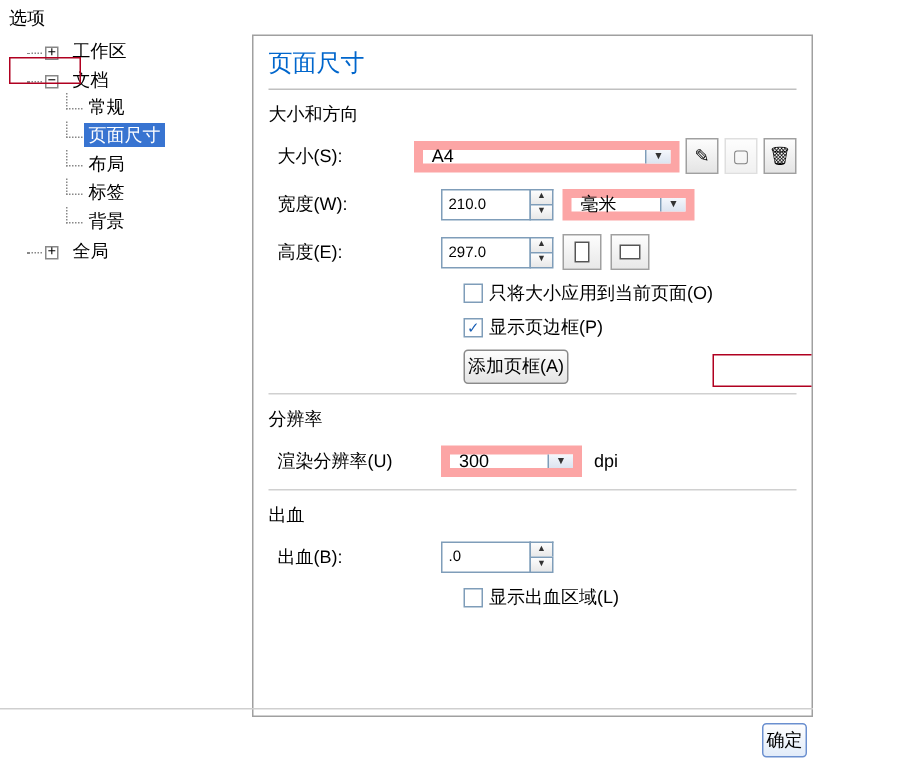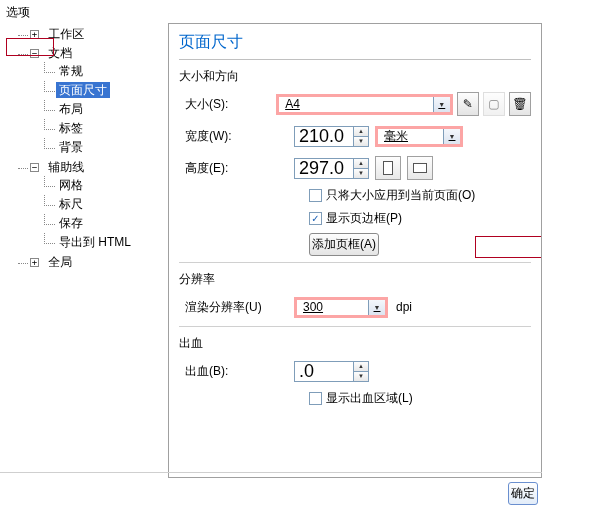--- a/index.html
+++ b/index.html
@@ -34,35 +34,35 @@
   .hr { border-top: 1px solid #c0c0c0; margin: 0 10px 6px 10px; }
   .group { margin: 4px 10px 2px 10px; }
   .group-label { padding: 2px 0 6px 0; }
   .row { display: flex; align-items: center; min-height: 26px; margin-bottom: 6px; }
   .lbl { width: 115px; padding-left: 6px; }
   .txtnum {
     width: 60px; height: 21px;
     border: 1px solid #7f9db9;
     background: #fff;
     padding: 1px 4px;
-    font-size: 18px;
+    font-size: 10px;
   }
   .spinner {
     width: 16px; height: 21px; display: inline-flex; flex-direction: column;
     margin-left: -1px;
   }
   .spin-btn {
     flex:1; border:1px solid #7f9db9; background: linear-gradient(#fdfdfd,#e8e8e8);
     font-size: 6px; line-height: 1; text-align:center; color:#333;
     display:flex; align-items:center; justify-content:center;
   }
   .spin-btn:first-child { border-bottom:none; }
   .combo {
     display:inline-flex; align-items:center; height:21px;
-    border:3px solid #fca5a5; background:#fff; min-width:80px;text-decoration:underline;
+    border:6px solid #fca5a5; background:#fff; min-width:80px;
   }
   .combo-text { flex:1; padding: 0 6px; }
   .combo-arrow {
     width:17px; height:100%; background:linear-gradient(#f4f7fc,#dce4f0);
     border-left:1px solid #7f9db9; display:flex; align-items:center; justify-content:center;
     font-size:7px; color:#333;
   }
   .size-combo { width: 210px; }
   .icon-btn {
     width:26px; height:24px; border:1px solid #a0a0a0; background:linear-gradient(#fdfdfd,#e4e4e4);
@@ -125,30 +125,20 @@
           <span class="tree-item-label">文档</span>
           <ul>
             <li><span class="tree-item-label">常规</span></li>
             <li><span class="tree-item-label tree-selected">页面尺寸</span></li>
             <li><span class="tree-item-label">布局</span></li>
             <li><span class="tree-item-label">标签</span></li>
             <li><span class="tree-item-label">背景</span></li>
           </ul>
         </li>
         <li>
-          <span class="expander">−</span>
-          <span class="tree-item-label">辅助线</span>
-          <ul>
-            <li><span class="tree-item-label">网格</span></li>
-            <li><span class="tree-item-label">标尺</span></li>
-            <li><span class="tree-item-label">保存</span></li>
-            <li><span class="tree-item-label">导出到 HTML</span></li>
-          </ul>
-        </li>
-        <li>
           <span class="expander">+</span>
           <span class="tree-item-label">全局</span>
         </li>
       </ul>
     </div>
 
     <div class="content-panel">
       <div class="page-heading">页面尺寸</div>
       <div class="hr"></div>
 

